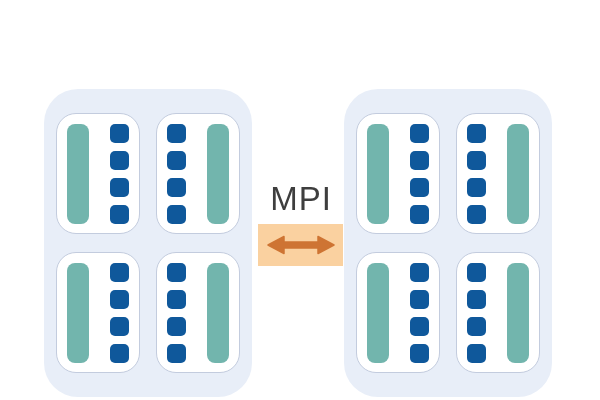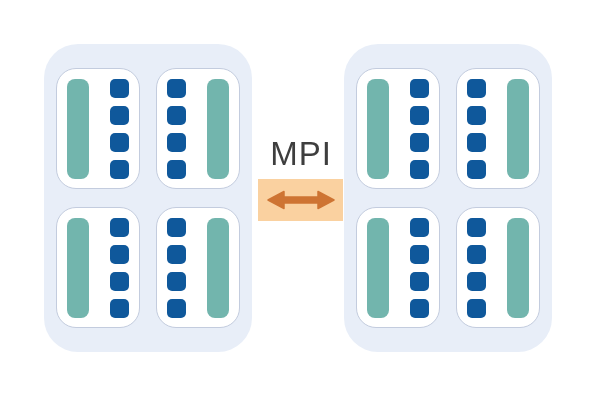--- a/index.html
+++ b/index.html
@@ -3,21 +3,21 @@
 <meta charset="utf-8">
 <style>
   html, body { margin: 0; padding: 0; }
   body {
     width: 600px; height: 400px;
     background: #ffffff;
     position: relative;
     overflow: hidden;
     font-family: "Liberation Sans", sans-serif;
   }
-  #diagram { position: absolute; inset: 0; }
+  #diagram { position: absolute; inset: 0; margin-top: 45px; }
 
   .node {
     position: absolute;
     top: 44px;
     width: 208px;
     height: 308px;
     background: var(--node-bg, #e8eef8);
     border-radius: 34px;
     box-sizing: border-box;
     padding: 24px 12px;

